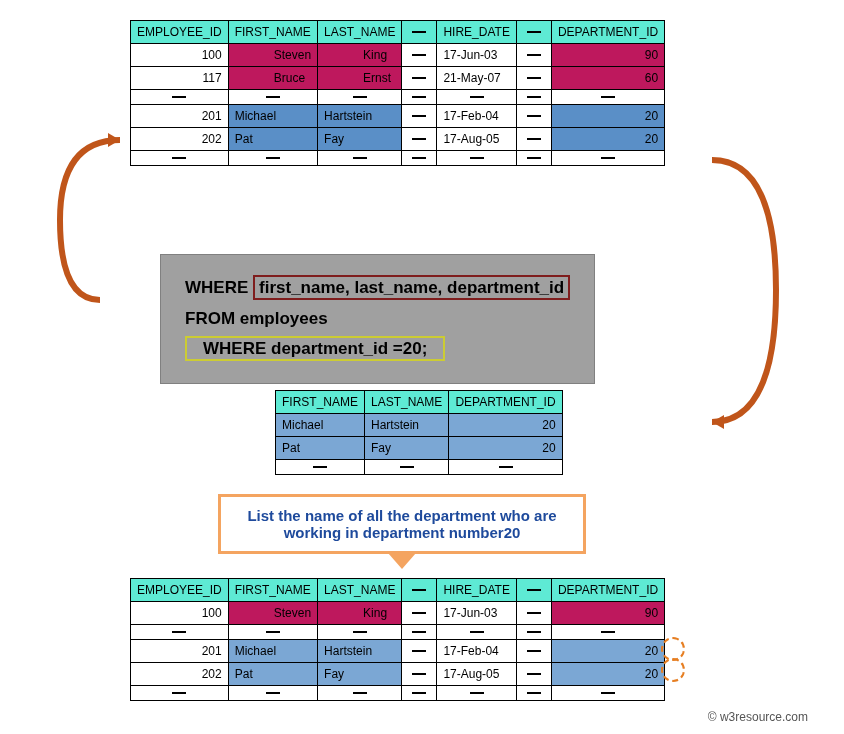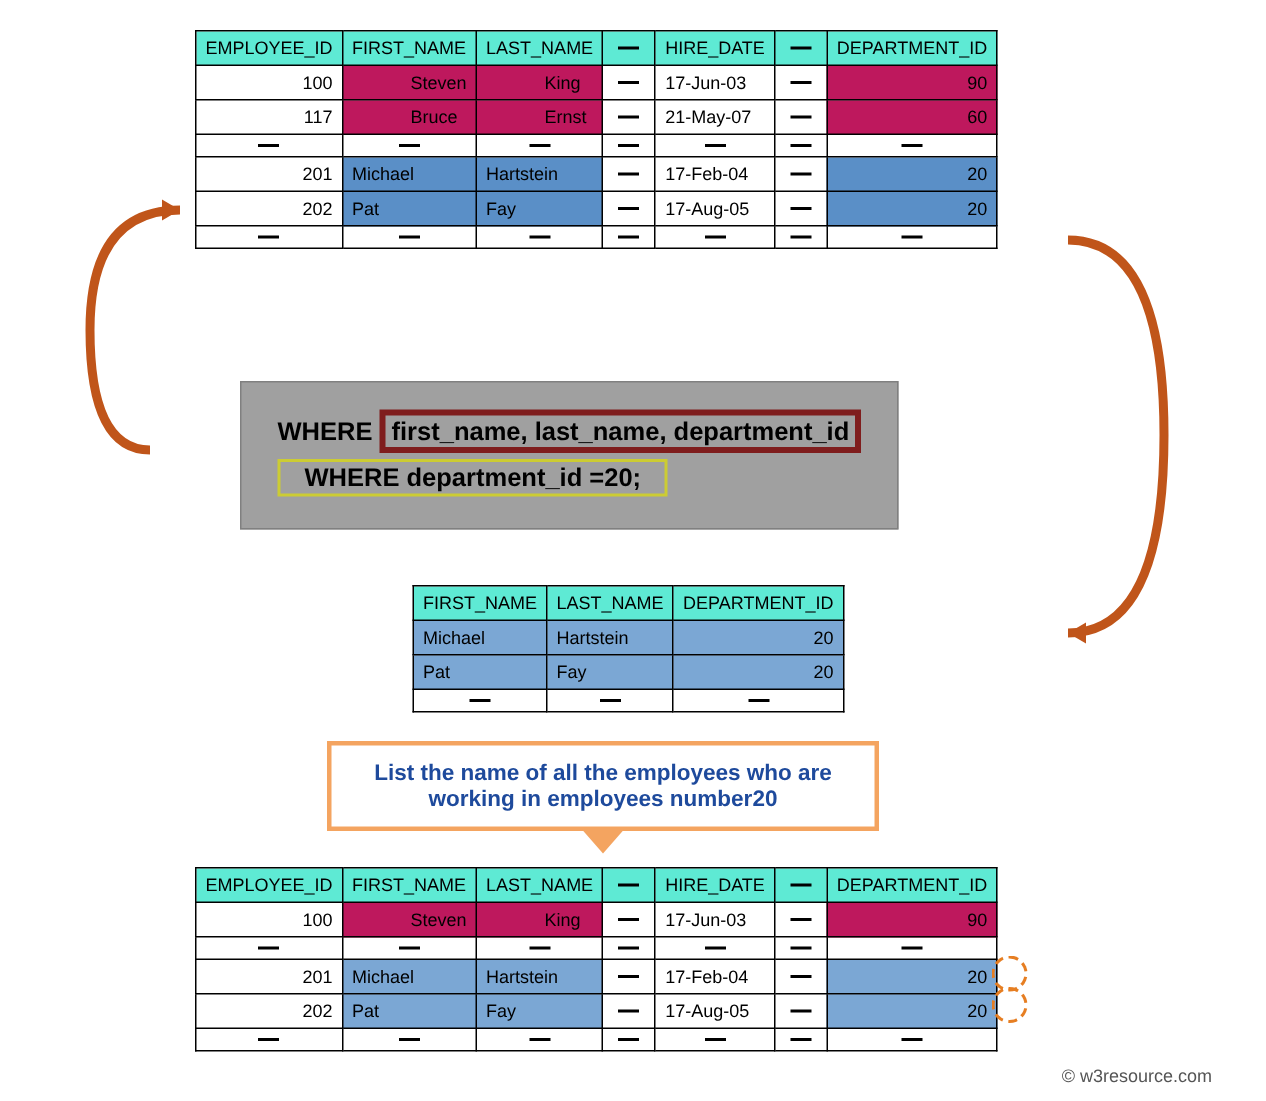--- a/index.html
+++ b/index.html
@@ -59,21 +59,21 @@
     border: 1px solid #808080;
     padding: 18px 24px;
     font-family: Arial, sans-serif;
     font-size: 17px;
     font-weight: bold;
     line-height: 1.8;
     color: #000;
   }
   
   .red-box {
-    border: 4px solid #7f1d1d;
+    border: 2px solid #7f1d1d;
     padding: 1px 4px;
     text-align: right;
   }
   
   .yellow-box {
     border: 2px solid #cccc33;
     padding: 1px 16px;
   }
   
   .callout-box {
@@ -274,20 +274,24 @@
   </table>
 </div>
 
 <div class="sql-wrap">
   <div class="sql-box">
     <div>
       <span>WHERE</span>
       <span class="red-box">first_name, last_name, department_id</span>
     </div>
     <div>
+      <span>FROM</span>
+      <span>employees</span>
+    </div>
+    <div>
       <span class="yellow-box">
         <span>WHERE</span>
         <span>department_id =20;</span>
       </span>
     </div>
   </div>
 </div>
 
 <div class="table2-wrap">
   <table>
@@ -319,21 +323,21 @@
           <td class="dash-cell">
             <span class="d"></span>
           </td>
         </tr>
       </tbody>
   </table>
 </div>
 
 <div class="callout-wrap">
   <div class="callout-box">
-    <span>List the name of all the employees who are working in employees number20</span>
+    <span>List the name of all the department who are working in department number20</span>
     <div class="callout-arrow"></div>
   </div>
 </div>
 
 <div class="table3-wrap">
   <table>
     <thead>
       <tr>
         <th>EMPLOYEE_ID</th>
         <th>FIRST_NAME</th>

